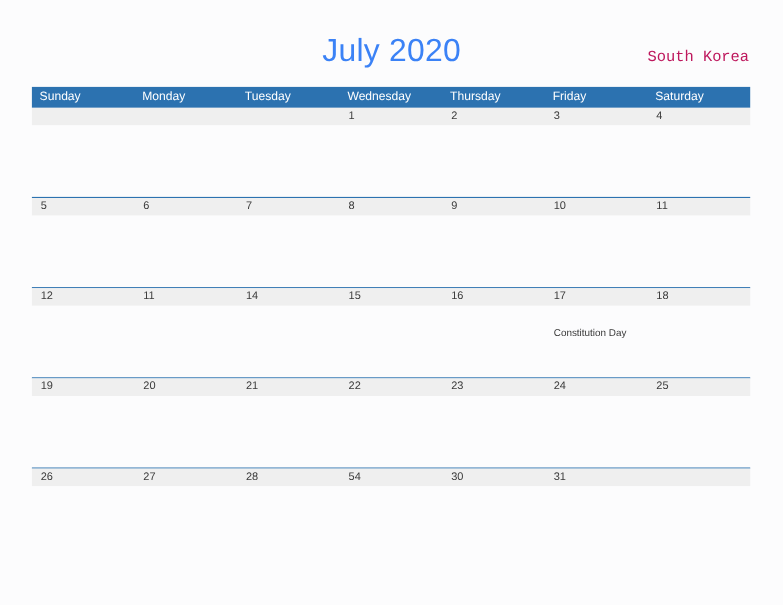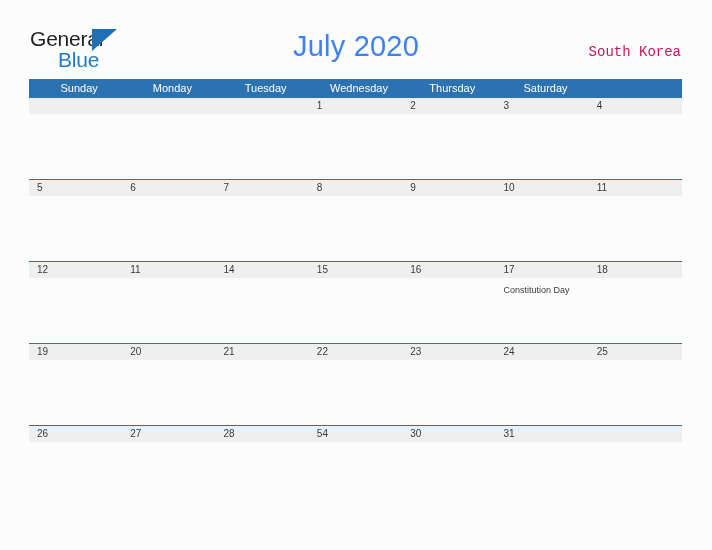--- a/index.html
+++ b/index.html
@@ -96,21 +96,20 @@
   }
   .weekday-cell {
     width: 93.285px;
     box-sizing: border-box;
     padding-left: 7px;
     font-size: 11px;
     color: #FFFFFF;
     line-height: 19px;
     white-space: nowrap;
     overflow: hidden;
-    text-align: center;
   }
 
   .week-row {
     position: relative;
   }
   .week-row.has-rule {
     border-top: 1.5px solid #2C72B0;
   }
 
   .date-band {
@@ -129,54 +128,48 @@
 
   .event-band {
     display: flex;
     background: #FCFCFD;
     height: 65px;
   }
   .event-cell {
     width: 93.285px;
     box-sizing: border-box;
     padding-left: 8px;
-    padding-top: 7px;
+    padding-top: 19px;
     font-size: 9px;
     color: #3A3A3A;
     line-height: 11px;
     white-space: nowrap;
     overflow: visible;
   }
 </style>
 </head>
 <body>
 
 <div class="page-header">
 
-  <div class="logo">
-    <div class="logo-row1">
-      <span class="logo-general">General</span>
-      <span class="logo-flag"></span>
-    </div>
-    <div class="logo-row2">Blue</div>
-  </div>
 
   <div class="month-title">July 2020</div>
 
   <div class="region-label">South Korea</div>
 
 </div>
 
 <div class="calendar">
   <div class="weekday-header">
       <div class="weekday-cell">Sunday</div>
       <div class="weekday-cell">Monday</div>
       <div class="weekday-cell">Tuesday</div>
       <div class="weekday-cell">Wednesday</div>
       <div class="weekday-cell">Thursday</div>
+      <div class="weekday-cell">Friday</div>
       <div class="weekday-cell">Saturday</div>
     </div>
   <div class="weeks">
       <div class="week-row">
         <div class="date-band">
           <div class="date-cell"></div>
           <div class="date-cell"></div>
           <div class="date-cell"></div>
           <div class="date-cell">1</div>
           <div class="date-cell">2</div>

